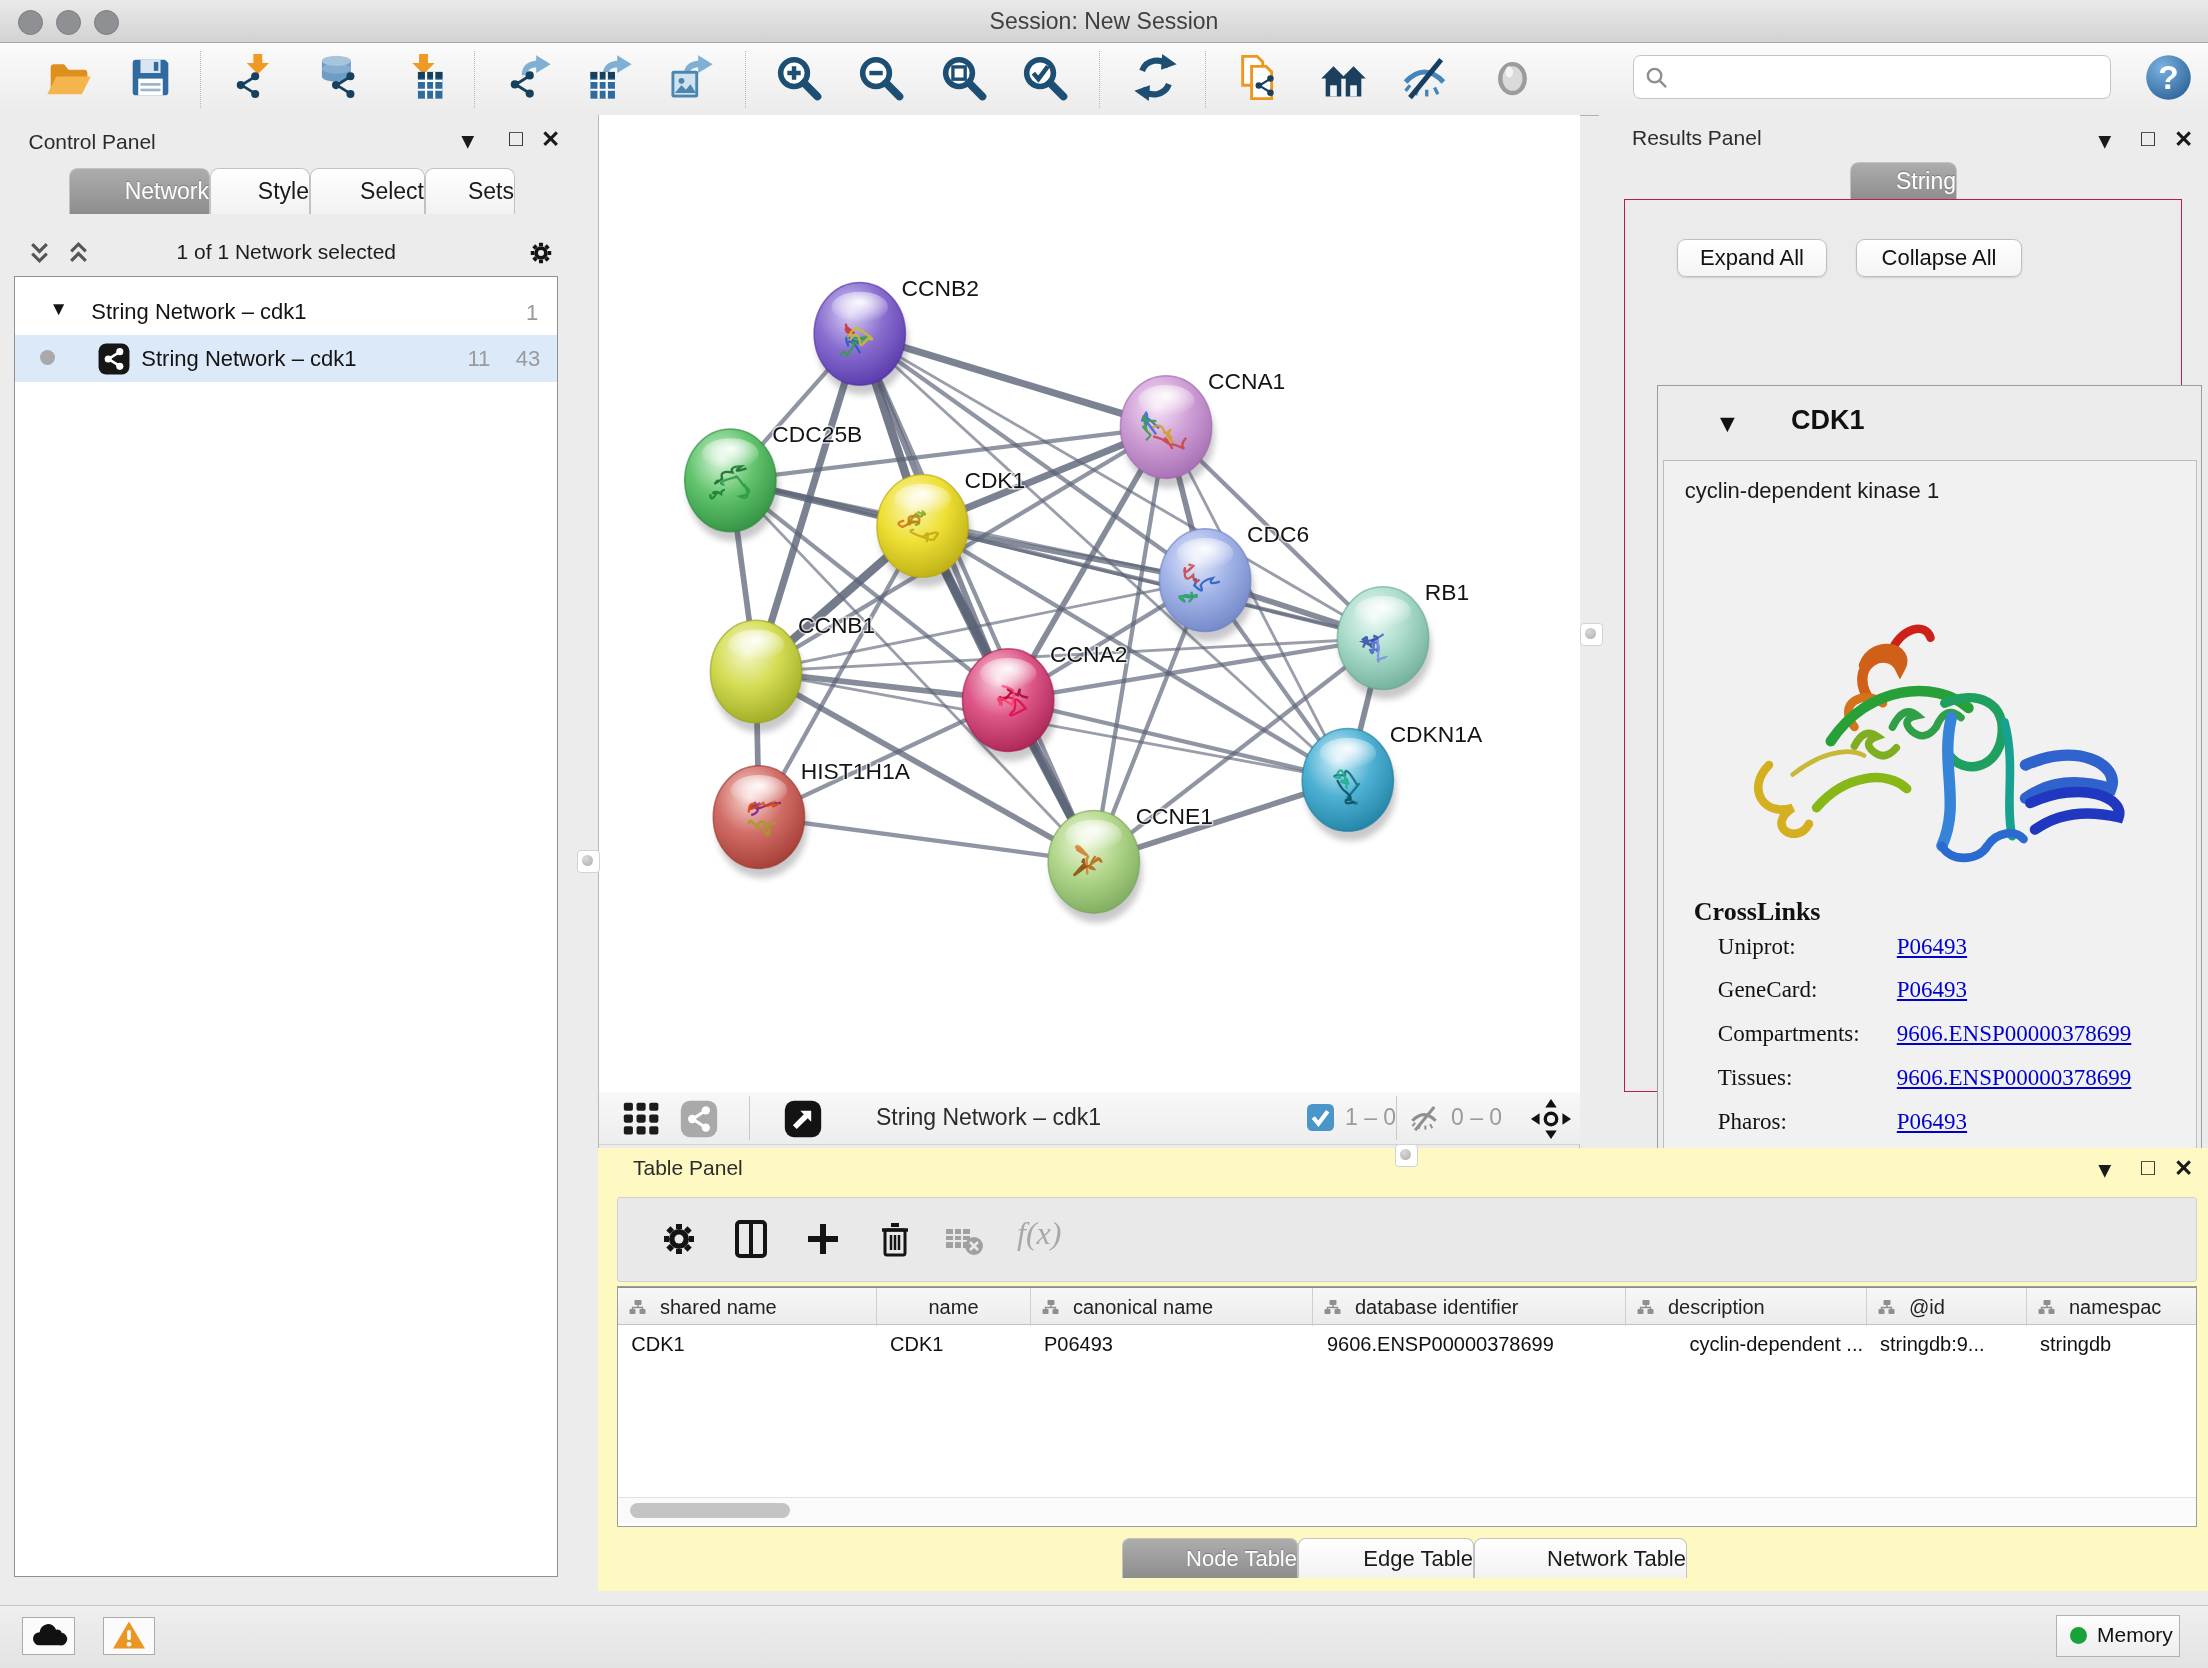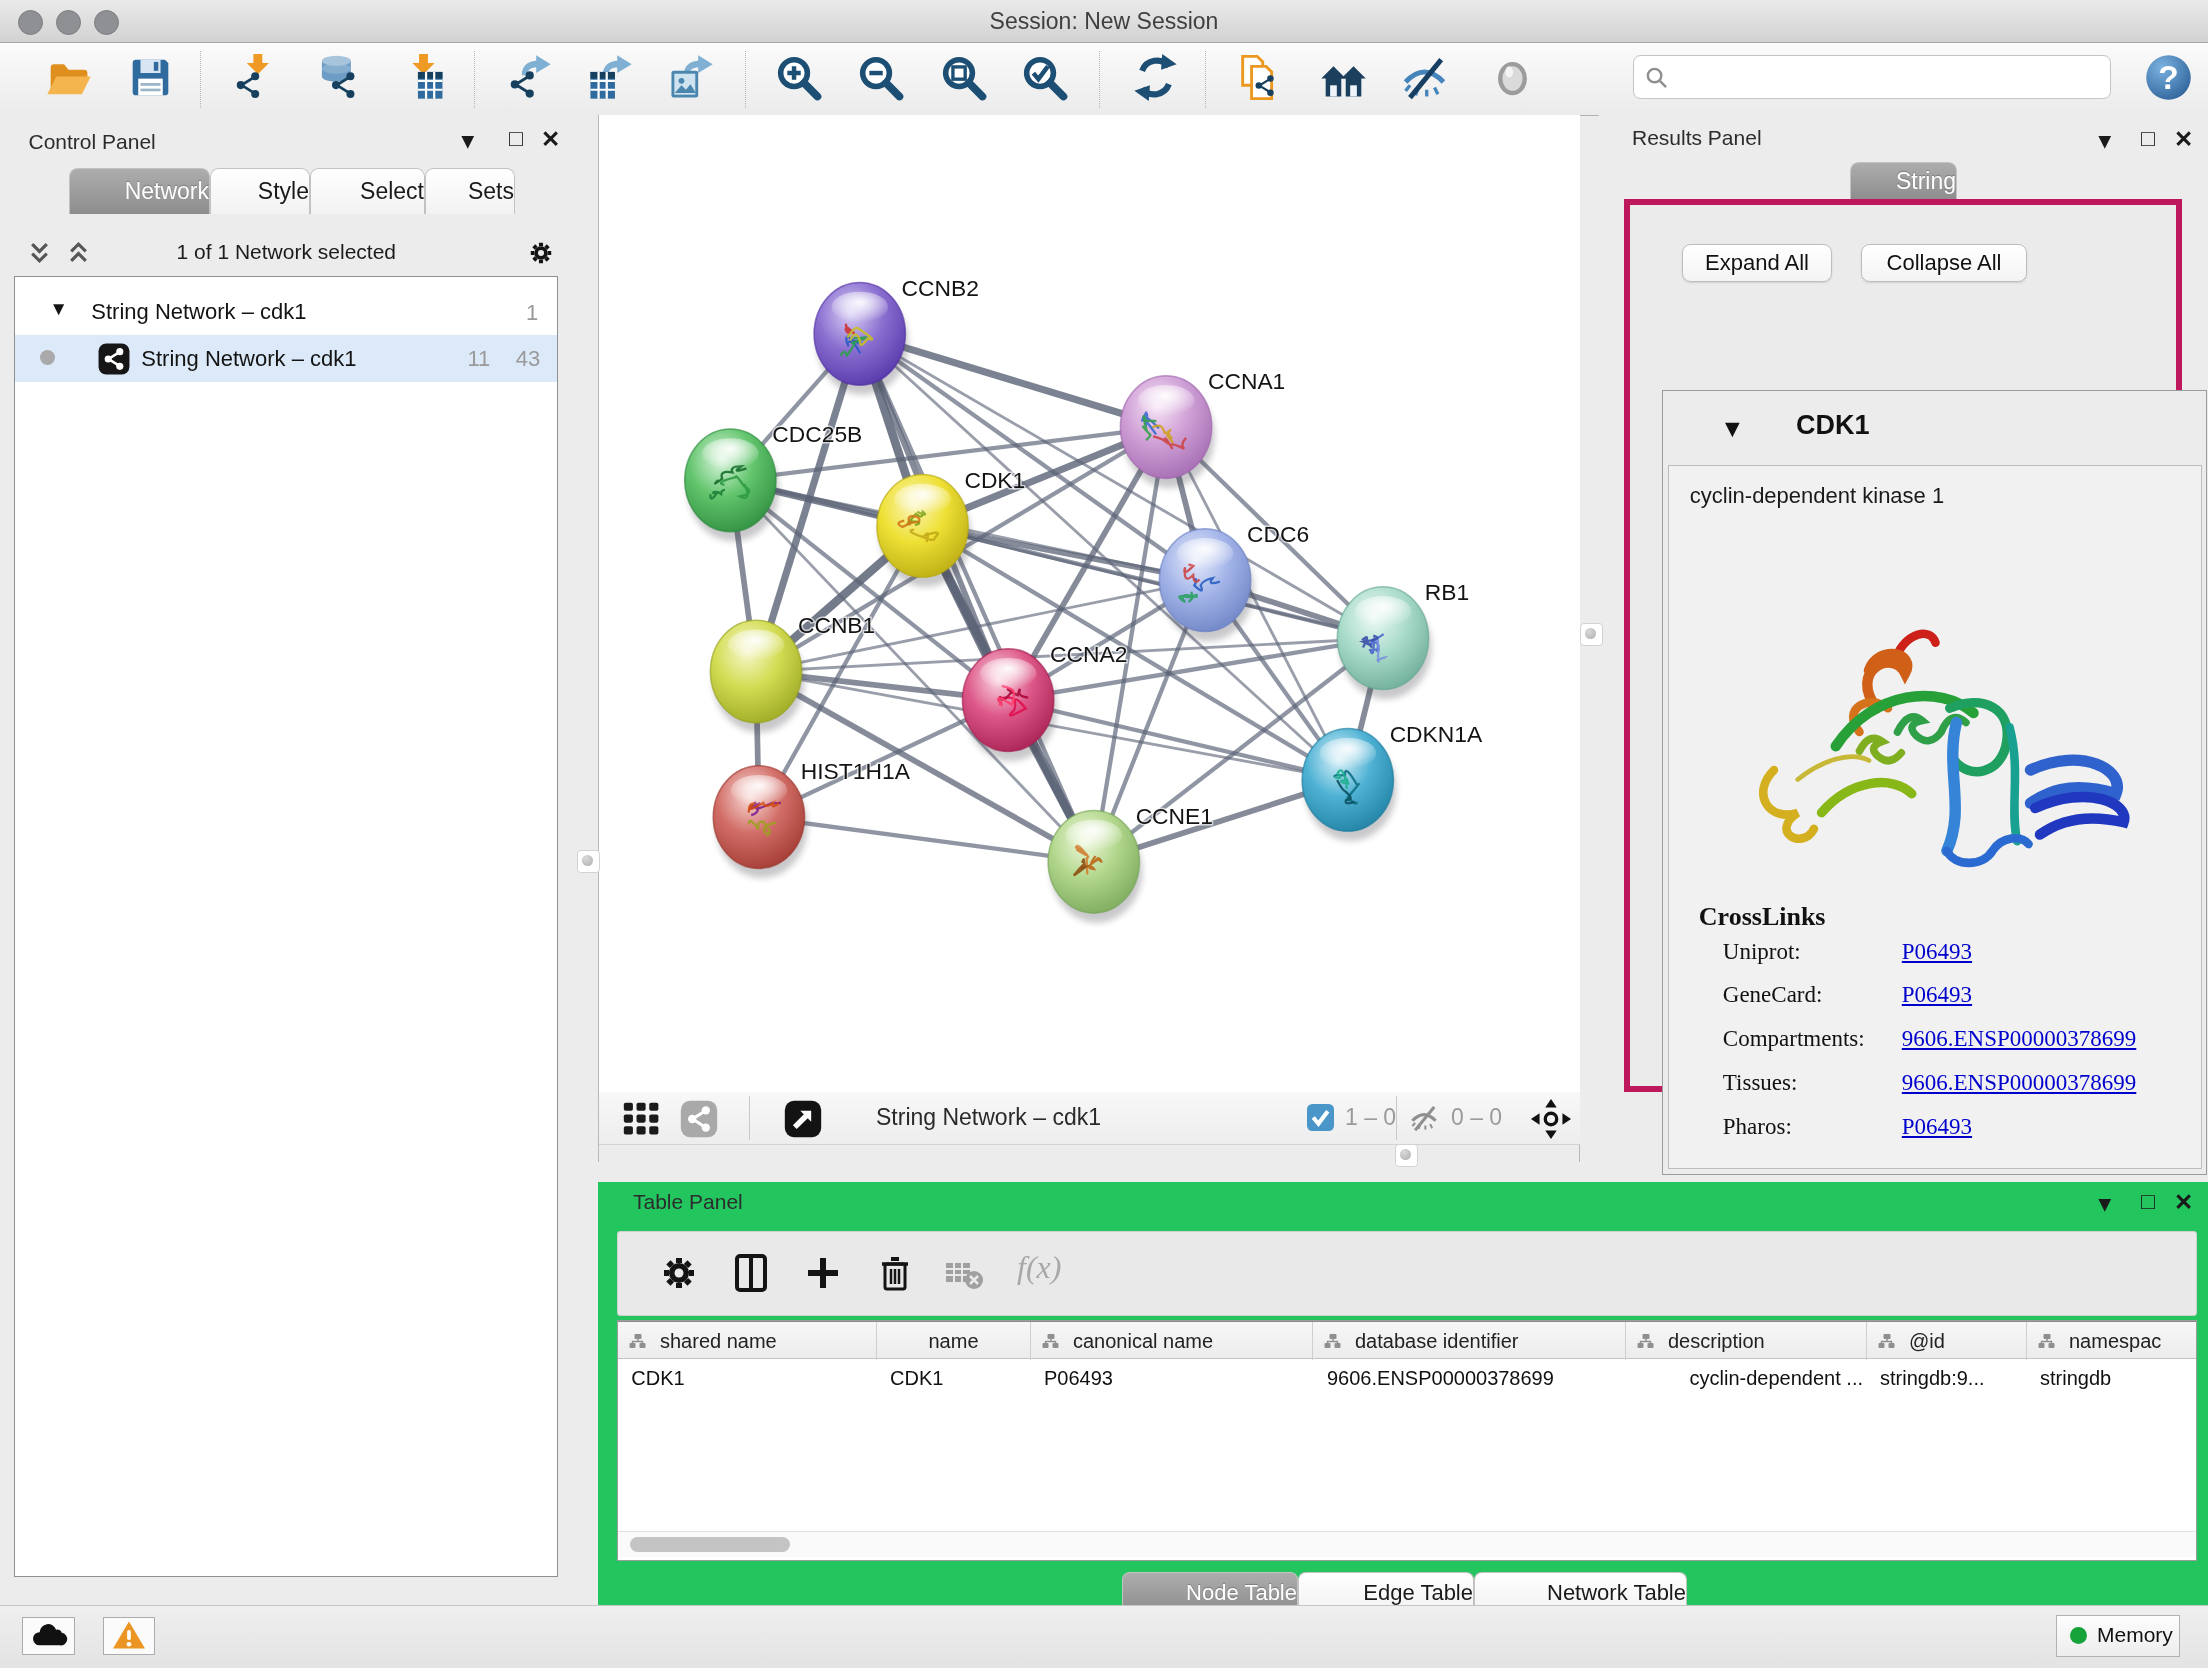--- a/index.html
+++ b/index.html
@@ -38,35 +38,35 @@
   .net-canvas{position:absolute;left:0;top:0;width:981px;height:977px;background:#ffffff;border-bottom:1px solid #c8c8c8;}
   .net-toolbar{position:absolute;left:0;top:977px;width:981px;height:52px;background:linear-gradient(#f8f8f8,#ededed);border-bottom:1px solid #d2d2d2;}
   .nt-icon{position:absolute;top:6.7px;}
   .nt-sep{position:absolute;top:3.8px;height:44px;border-left:1px solid #c9c9c9;}
   .nt-title{position:absolute;left:277px;top:12.4px;font-size:23px;color:#2a2a2a;}
   .nt-badge{position:absolute;top:12.4px;font-size:23px;color:#9a9a9a;}
   
   .results-panel{position:absolute;left:1599px;top:115px;width:610px;height:1047px;background:#ececec;}
   .rp-title{position:absolute;left:33px;top:11.4px;}
   .rp-tab{position:absolute;left:251px;top:47px;width:105px;height:37px;line-height:37px;}
-  .rp-outer{position:absolute;left:25px;top:84px;width:558px;height:893px;background:#ebebeb;border:6px solid #be185d;box-sizing:border-box;}
+  .rp-outer{position:absolute;left:25px;top:84px;width:558px;height:893px;background:#ebebeb;border:1px solid #be185d;box-sizing:border-box;}
   .rp-btn{position:absolute;top:39px;height:36px;background:linear-gradient(#ffffff,#f4f4f4);border:1px solid #bdbdbd;border-radius:8.6px;font-size:22px;color:#111;text-align:center;line-height:36px;box-shadow:0 1px 1.9px rgba(0,0,0,.12);}
   .rp-section{position:absolute;left:32px;top:185px;width:545px;height:785px;background:#ececec;border:1.9px solid #9c9c9c;box-sizing:border-box;}
   .rp-sec-head{position:absolute;left:0;top:0;width:100%;height:74px;}
   .rp-caret{position:absolute;left:57px;top:23px;font-size:25px;color:#111;}
   .rp-gene{position:absolute;left:133px;top:19px;font-size:27px;font-weight:bold;color:#111;}
   .rp-content{position:absolute;left:4.8px;top:74px;width:532px;height:702px;background:#f1f1f1;border:1px solid #bdbdbd;}
   .rp-desc{position:absolute;left:21px;top:17px;font-size:22px;color:#1a1a1a;}
   .rp-ribbon{position:absolute;left:38px;top:152px;}
   .rp-xl-title{position:absolute;left:30px;top:436px;font-family:"Liberation Serif",serif;font-size:26px;font-weight:bold;color:#111;}
   .xl-row{position:absolute;left:0;width:100%;height:44px;font-family:"Liberation Serif",serif;font-size:23px;}
   .xl-label{position:absolute;left:54px;color:#111;}
   .xl-value{position:absolute;left:233px;color:#0000cd;text-decoration:underline;}
   
-  .table-panel{position:absolute;left:598px;top:1182px;width:1610px;height:443px;background:#22c55e;}
+  .table-panel{position:absolute;left:598px;top:1148px;width:1610px;height:443px;background:#fef9c3;}
   .tp-title{position:absolute;left:35px;top:7.6px;}
   .tp-toolbar{position:absolute;left:19px;top:49px;width:1580px;height:85px;background:#e9e9e9;border:1px solid #d0d0d0;border-radius:2.9px;box-sizing:border-box;}
   .tp-ti{position:absolute;top:19px;}
   .fx{position:absolute;left:399px;top:17px;font-family:"Liberation Serif",serif;font-style:italic;font-size:32px;color:#a8a8a8;}
   .tp-table{position:absolute;left:19px;top:138px;width:1580px;height:241px;background:#fff;border:1px solid #9d9d9d;box-sizing:border-box;overflow:hidden;}
   .tp-headrow{position:absolute;left:0;top:0;width:1617px;height:38px;background:linear-gradient(#f7f7f7,#ececec);border-top:1.9px solid #8c8c8c;border-bottom:1px solid #c4c4c4;box-sizing:border-box;}
   .tp-hcell{position:absolute;top:0;height:38px;border-right:1px solid #cfcfcf;box-sizing:border-box;font-size:20px;color:#222;}
   .tp-hcell .lbl{position:absolute;left:42px;top:7.6px;white-space:nowrap;}
   .tp-hcell svg{position:absolute;left:11.4px;top:10.5px;}
   .tp-cell{position:absolute;height:41px;font-size:20px;color:#111;white-space:nowrap;}

